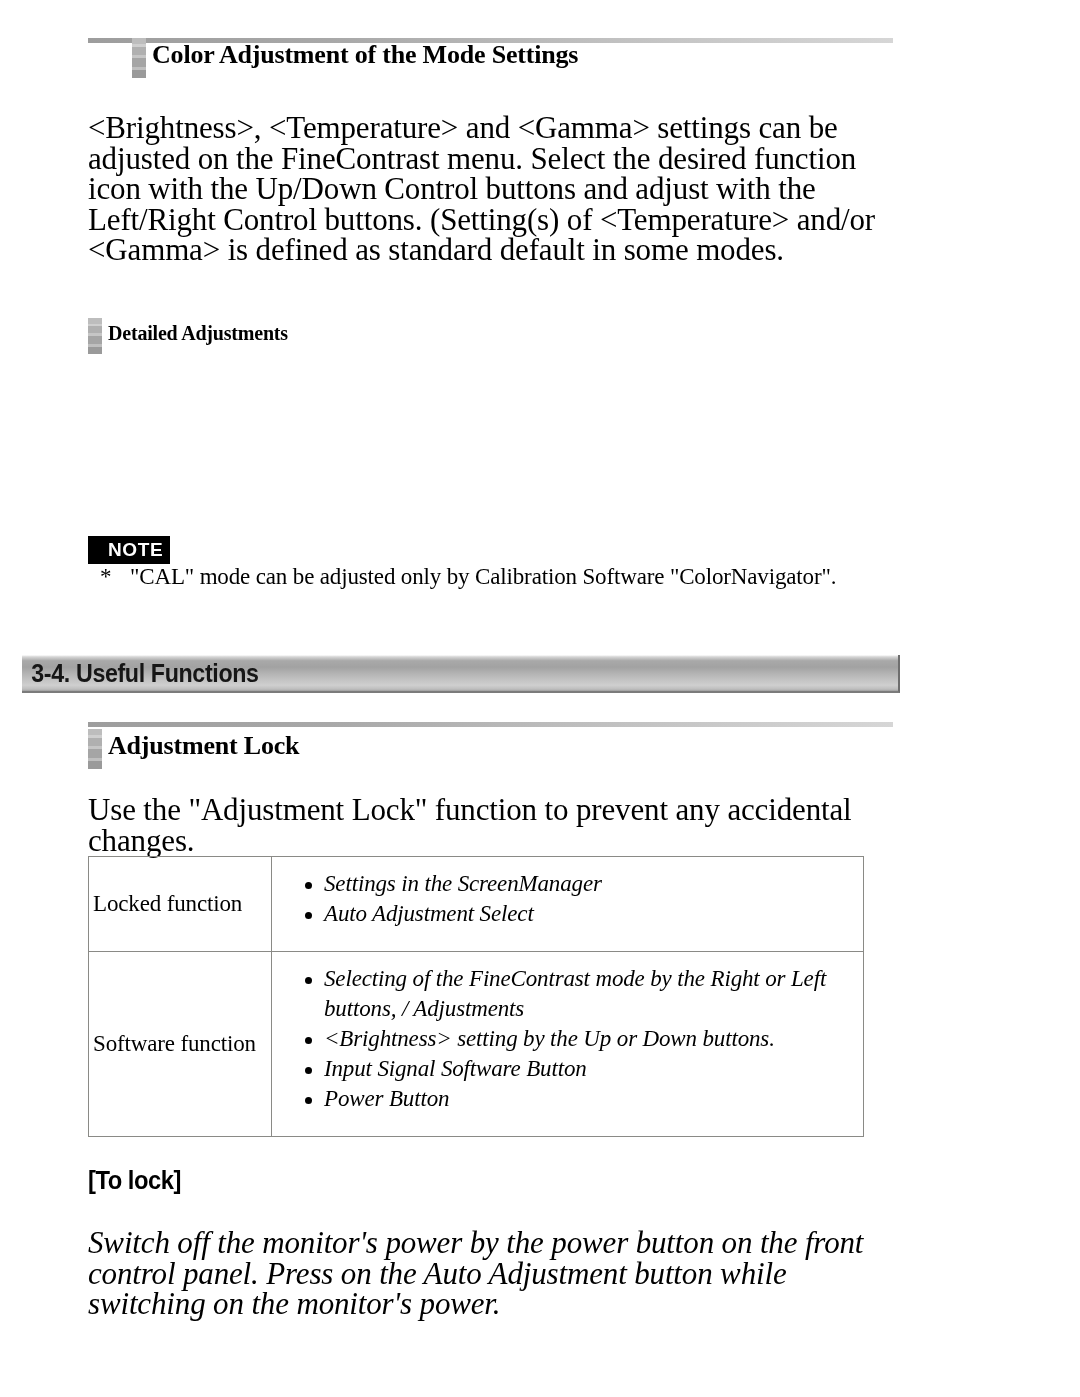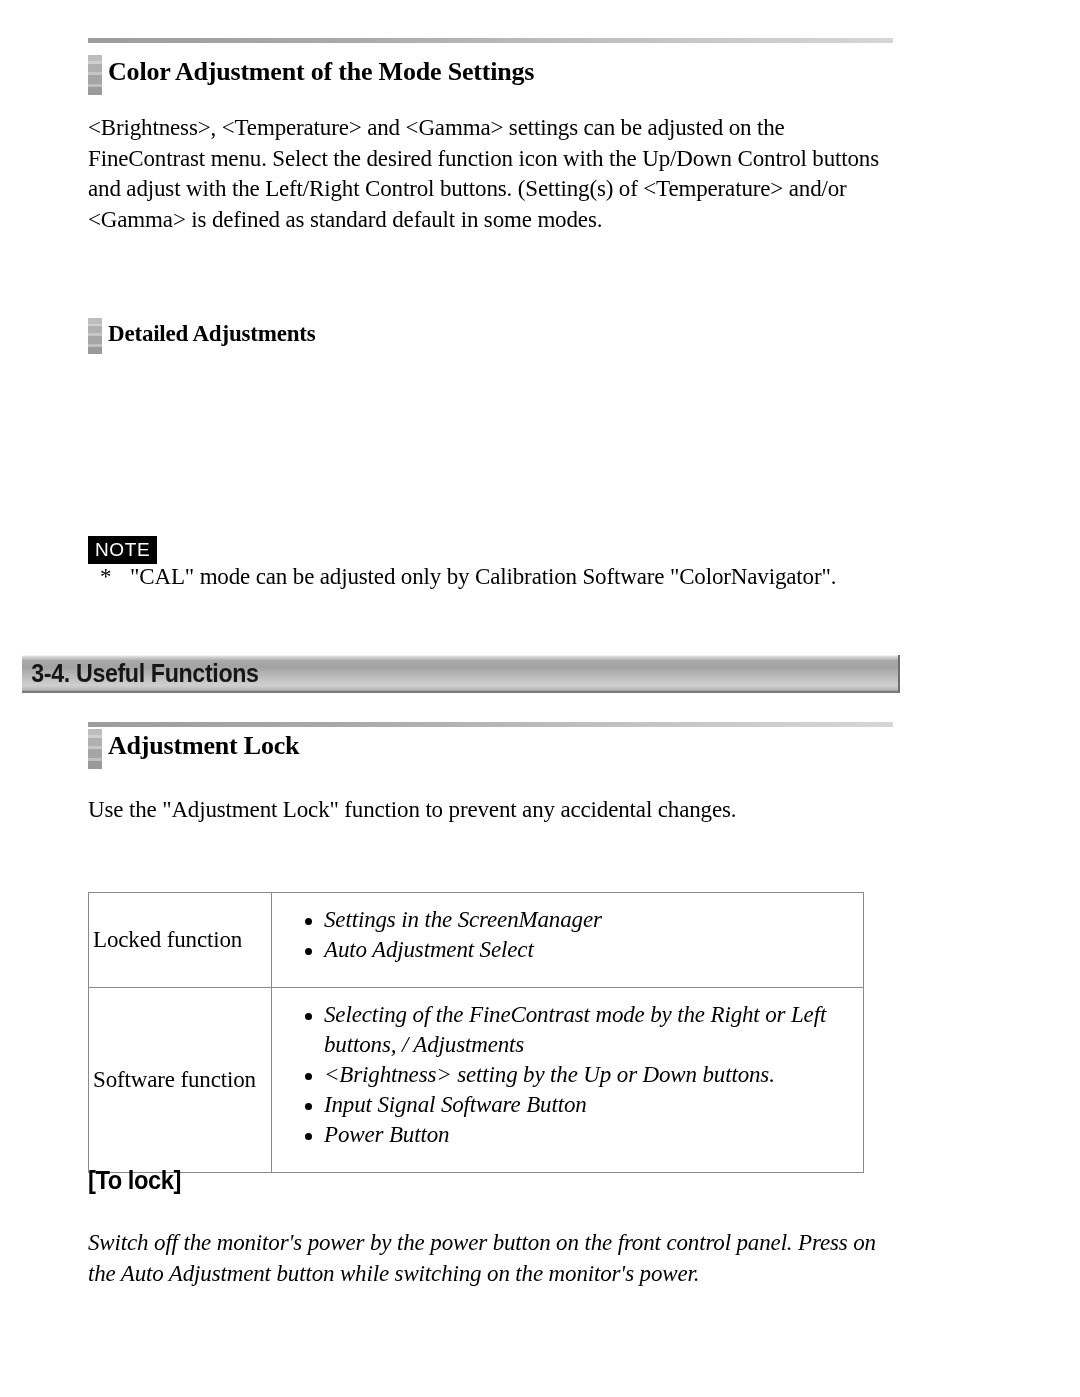--- a/index.html
+++ b/index.html
@@ -58,36 +58,36 @@
     font-size: 26px;
     line-height: 34px;
     letter-spacing: -0.2px;
     padding-left: 6px;
     white-space: nowrap;
   }
 
   
   .para {
     position: absolute;
-    font-size: 23px;
+    font-size: 31px;
     line-height: 30.5px;
     letter-spacing: -0.15px;
   }
 
   
   .note-badge {
     position: absolute;
     background: #000000;
     color: #ffffff;
     font-family: "Liberation Sans", "DejaVu Sans", sans-serif;
-    font-weight: normal;
+    font-weight: bold;
     font-size: 19px;
     line-height: 19px;
     letter-spacing: 0.6px;
-    padding: 4px 7px 5px 7px;
+    padding: 4px 7px 5px 20px;
   }
   .note-line {
     position: absolute;
     font-size: 23px;
     line-height: 30px;
     letter-spacing: -0.15px;
     white-space: nowrap;
   }
   .note-star {
     display: inline-block;
@@ -184,32 +184,32 @@
     transform-origin: left center;
   }
 </style>
 </head>
 <body>
 
 <div class="page">
 
   <div class="subhead-block" style="left:88px; top:38px; width:810px; height:50px;">
     <div class="subhead-rule" style="width:805px;"></div>
-    <div class="subhead-row" style="top:17px;">
+    <div class="subhead-row" style="top:0;margin-left:44px;">
       <div class="subhead-marker" style="height:40px;"></div>
       <div class="subhead-text">Color Adjustment of the Mode Settings</div>
     </div>
   </div>
 
   <p class="para" style="left:88px; top:113px; width:805px; margin:0;">&lt;Brightness&gt;, &lt;Temperature&gt; and &lt;Gamma&gt; settings can be adjusted on the FineContrast menu. Select the desired function icon with the Up/Down Control buttons and adjust with the Left/Right Control buttons. (Setting(s) of &lt;Temperature&gt; and/or &lt;Gamma&gt; is defined as standard default in some modes.</p>
 
   <div class="subhead-block" style="left:88px; top:318px; width:500px; height:42px;">
     <div class="subhead-row" style="top:0px;">
       <div class="subhead-marker" style="height:36px;"></div>
-      <div class="subhead-text" style="font-size:23px; line-height:31px;">Detailed Adjustments</div>
+      <div class="subhead-text" style="font-size:20px; line-height:31px;">Detailed Adjustments</div>
     </div>
   </div>
 
 
   <div class="note-badge" style="left:88px; top:536px;">NOTE</div>
 
   <div class="note-line" style="left:100px; top:562px;">
     <span class="note-star">*</span><span>"CAL" mode can be adjusted only by Calibration Software "ColorNavigator".</span>
   </div>
 
@@ -220,21 +220,21 @@
   <div class="subhead-block" style="left:88px; top:722px; width:810px; height:50px;">
     <div class="subhead-rule" style="width:805px;"></div>
     <div class="subhead-row" style="top:7px;">
       <div class="subhead-marker" style="height:40px;"></div>
       <div class="subhead-text">Adjustment Lock</div>
     </div>
   </div>
 
   <p class="para" style="left:88px; top:795px; width:805px; margin:0;">Use the "Adjustment Lock" function to prevent any accidental changes.</p>
 
-  <table class="lock-table" style="left:88px; top:856px; width:775px;margin-top:36px;">
+  <table class="lock-table" style="left:88px; top:856px; width:775px;">
     <colgroup>
       <col style="width:183px;">
       <col style="width:592px;">
     </colgroup>
     <tbody>
       <tr style="height:95px;">
         <td class="label-cell">Locked function</td>
         <td class="items-cell">
           <ul class="bullet-list">
             <li>Settings in the ScreenManager</li>

